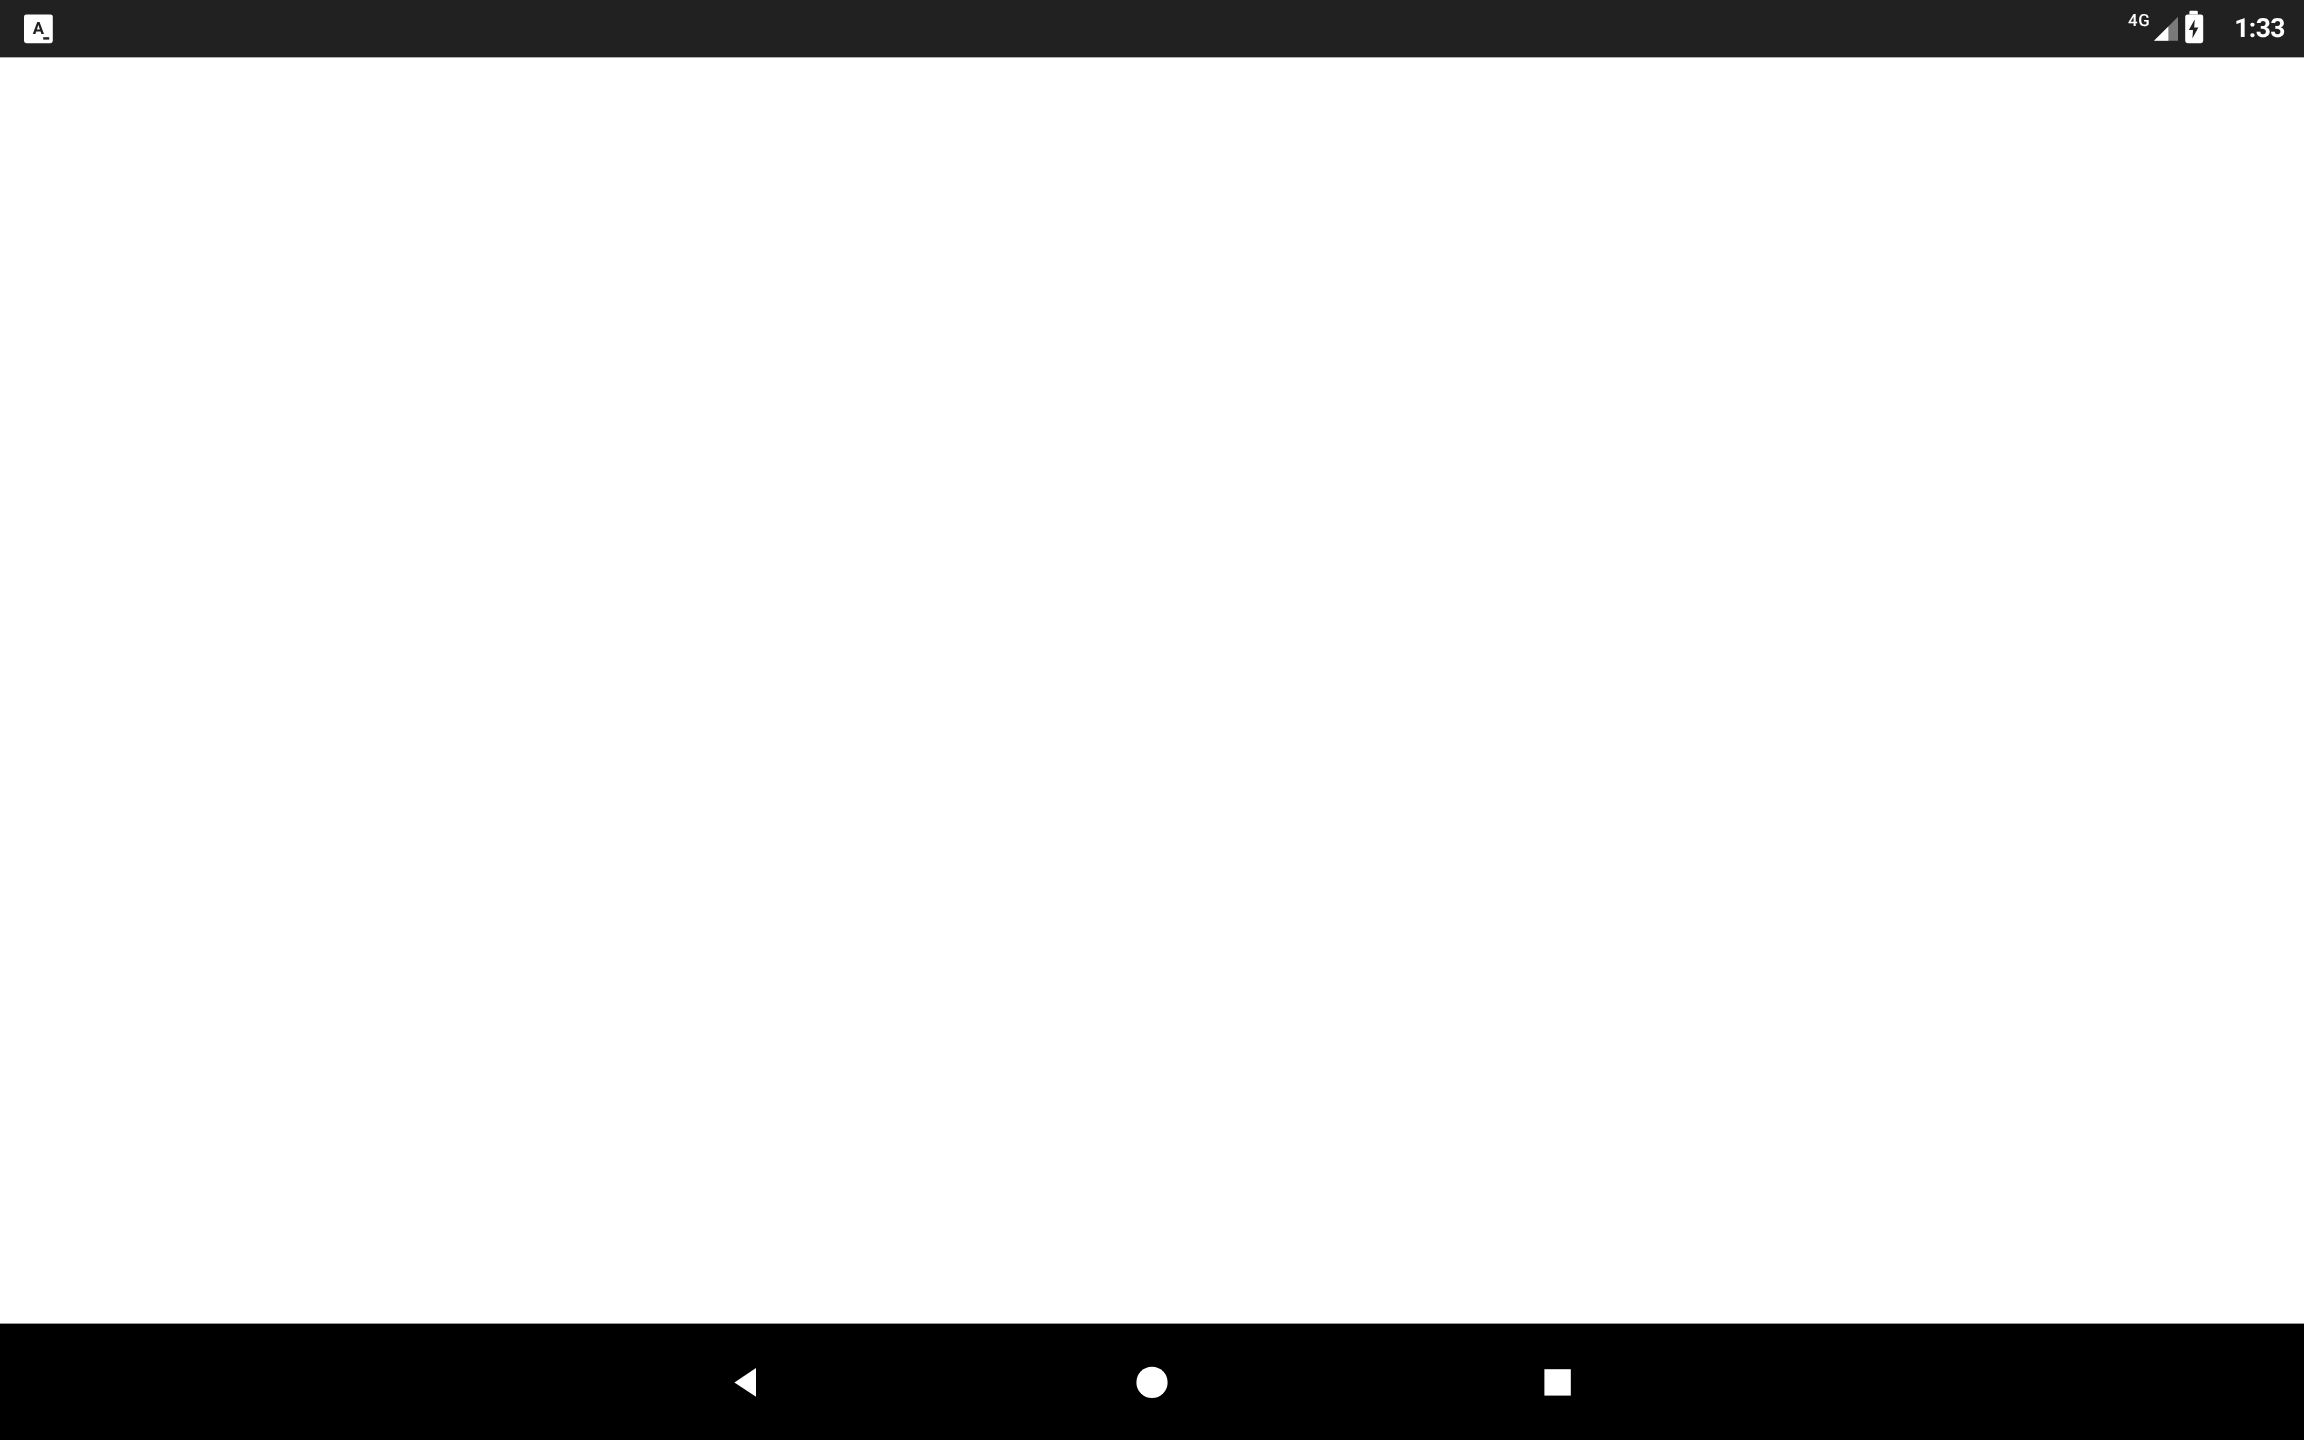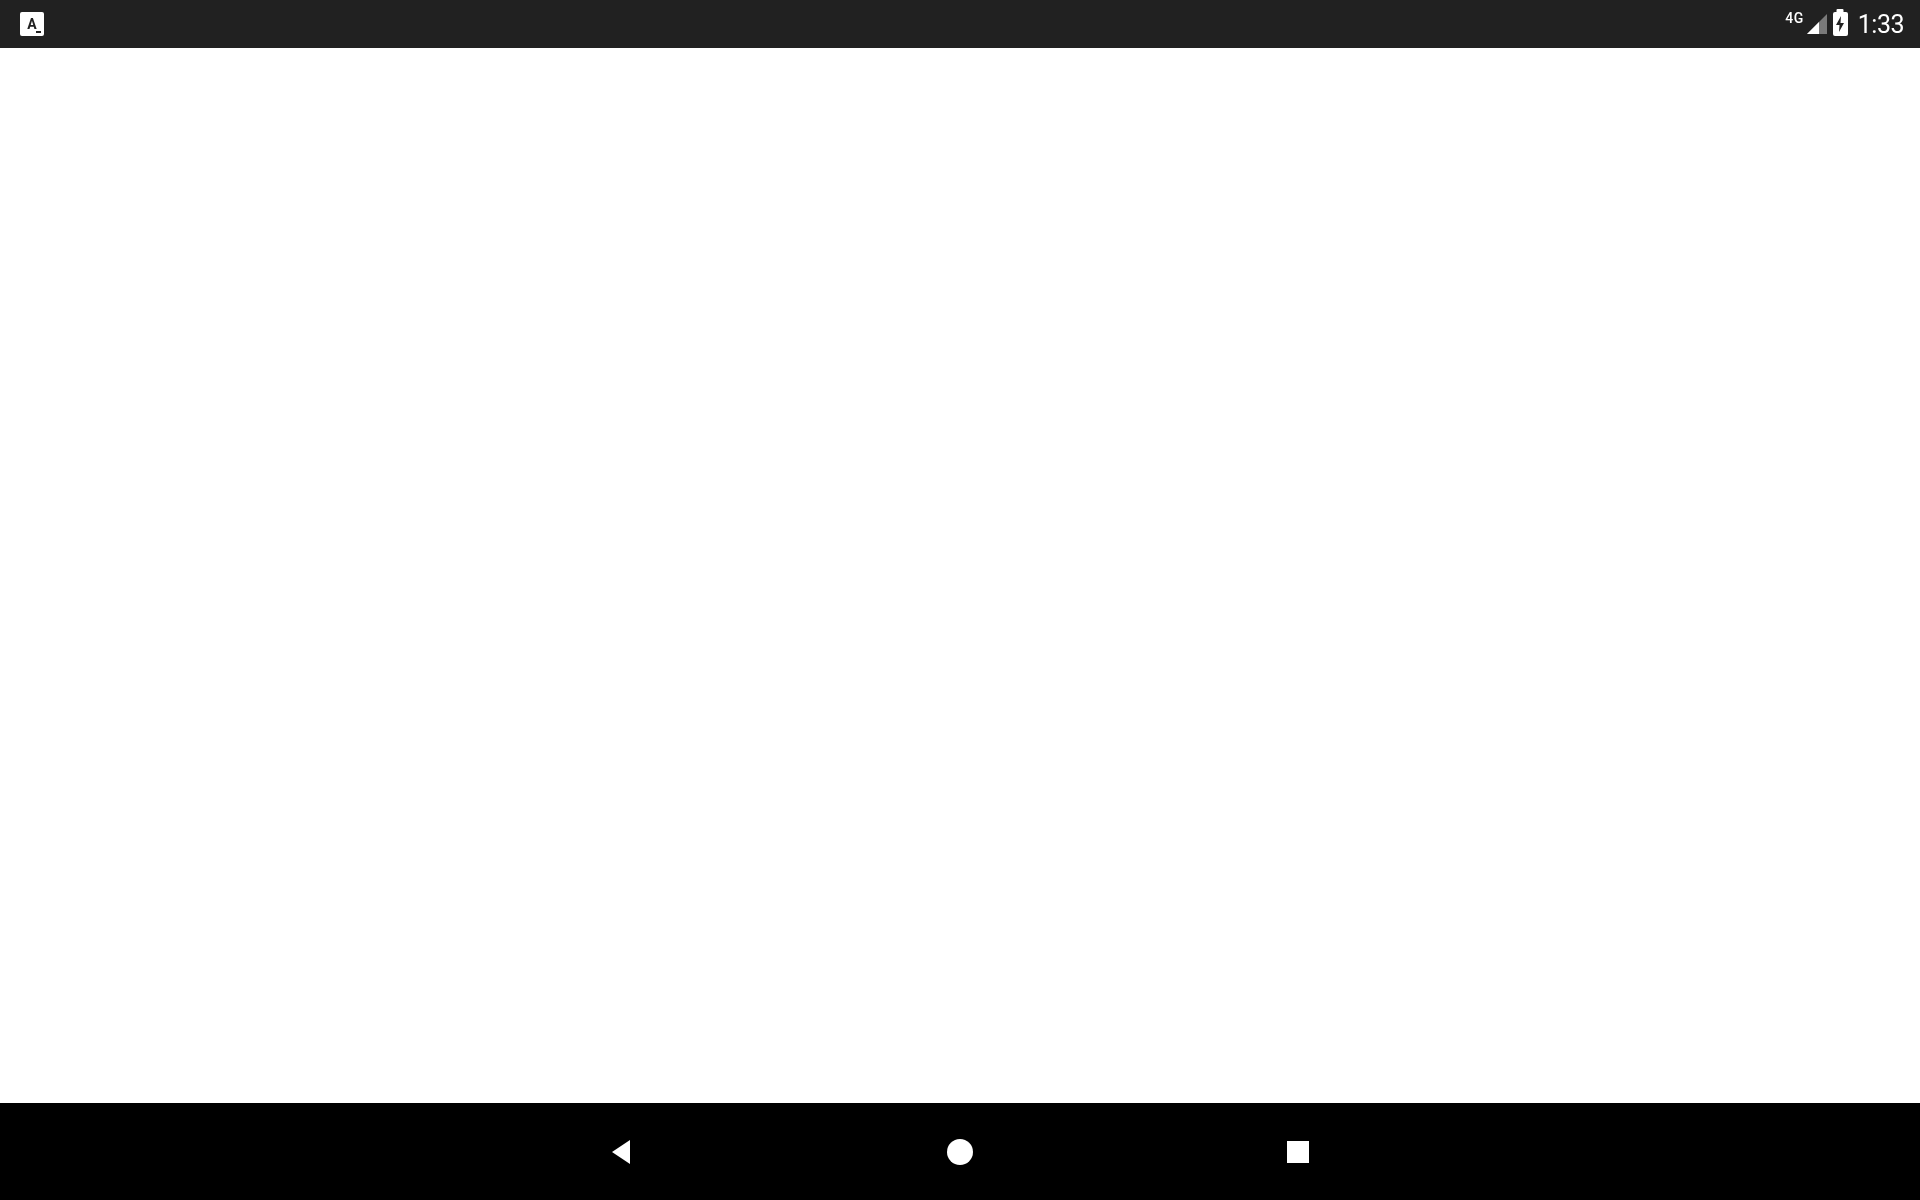--- a/index.html
+++ b/index.html
@@ -106,24 +106,24 @@
       height: 3px;
       background: #ffffff;
       border-radius: 1px 1px 0 0;
     }
     .battery-bolt {
       width: 10px;
       height: 16px;
       position: relative;
     }
     .clock {
-      font-size: 25px;
-      font-weight: 400;
+      font-size: 22px;
+      font-weight: 700;
       letter-spacing: -0.5px;
-      margin-left: 4px;
+      margin-left: 20px;
     }
     .content-area {
       position: absolute;
       top: 48px;
       left: 0;
       right: 0;
       bottom: 97px;
       background: #ffffff;
     }
     .nav-bar {

